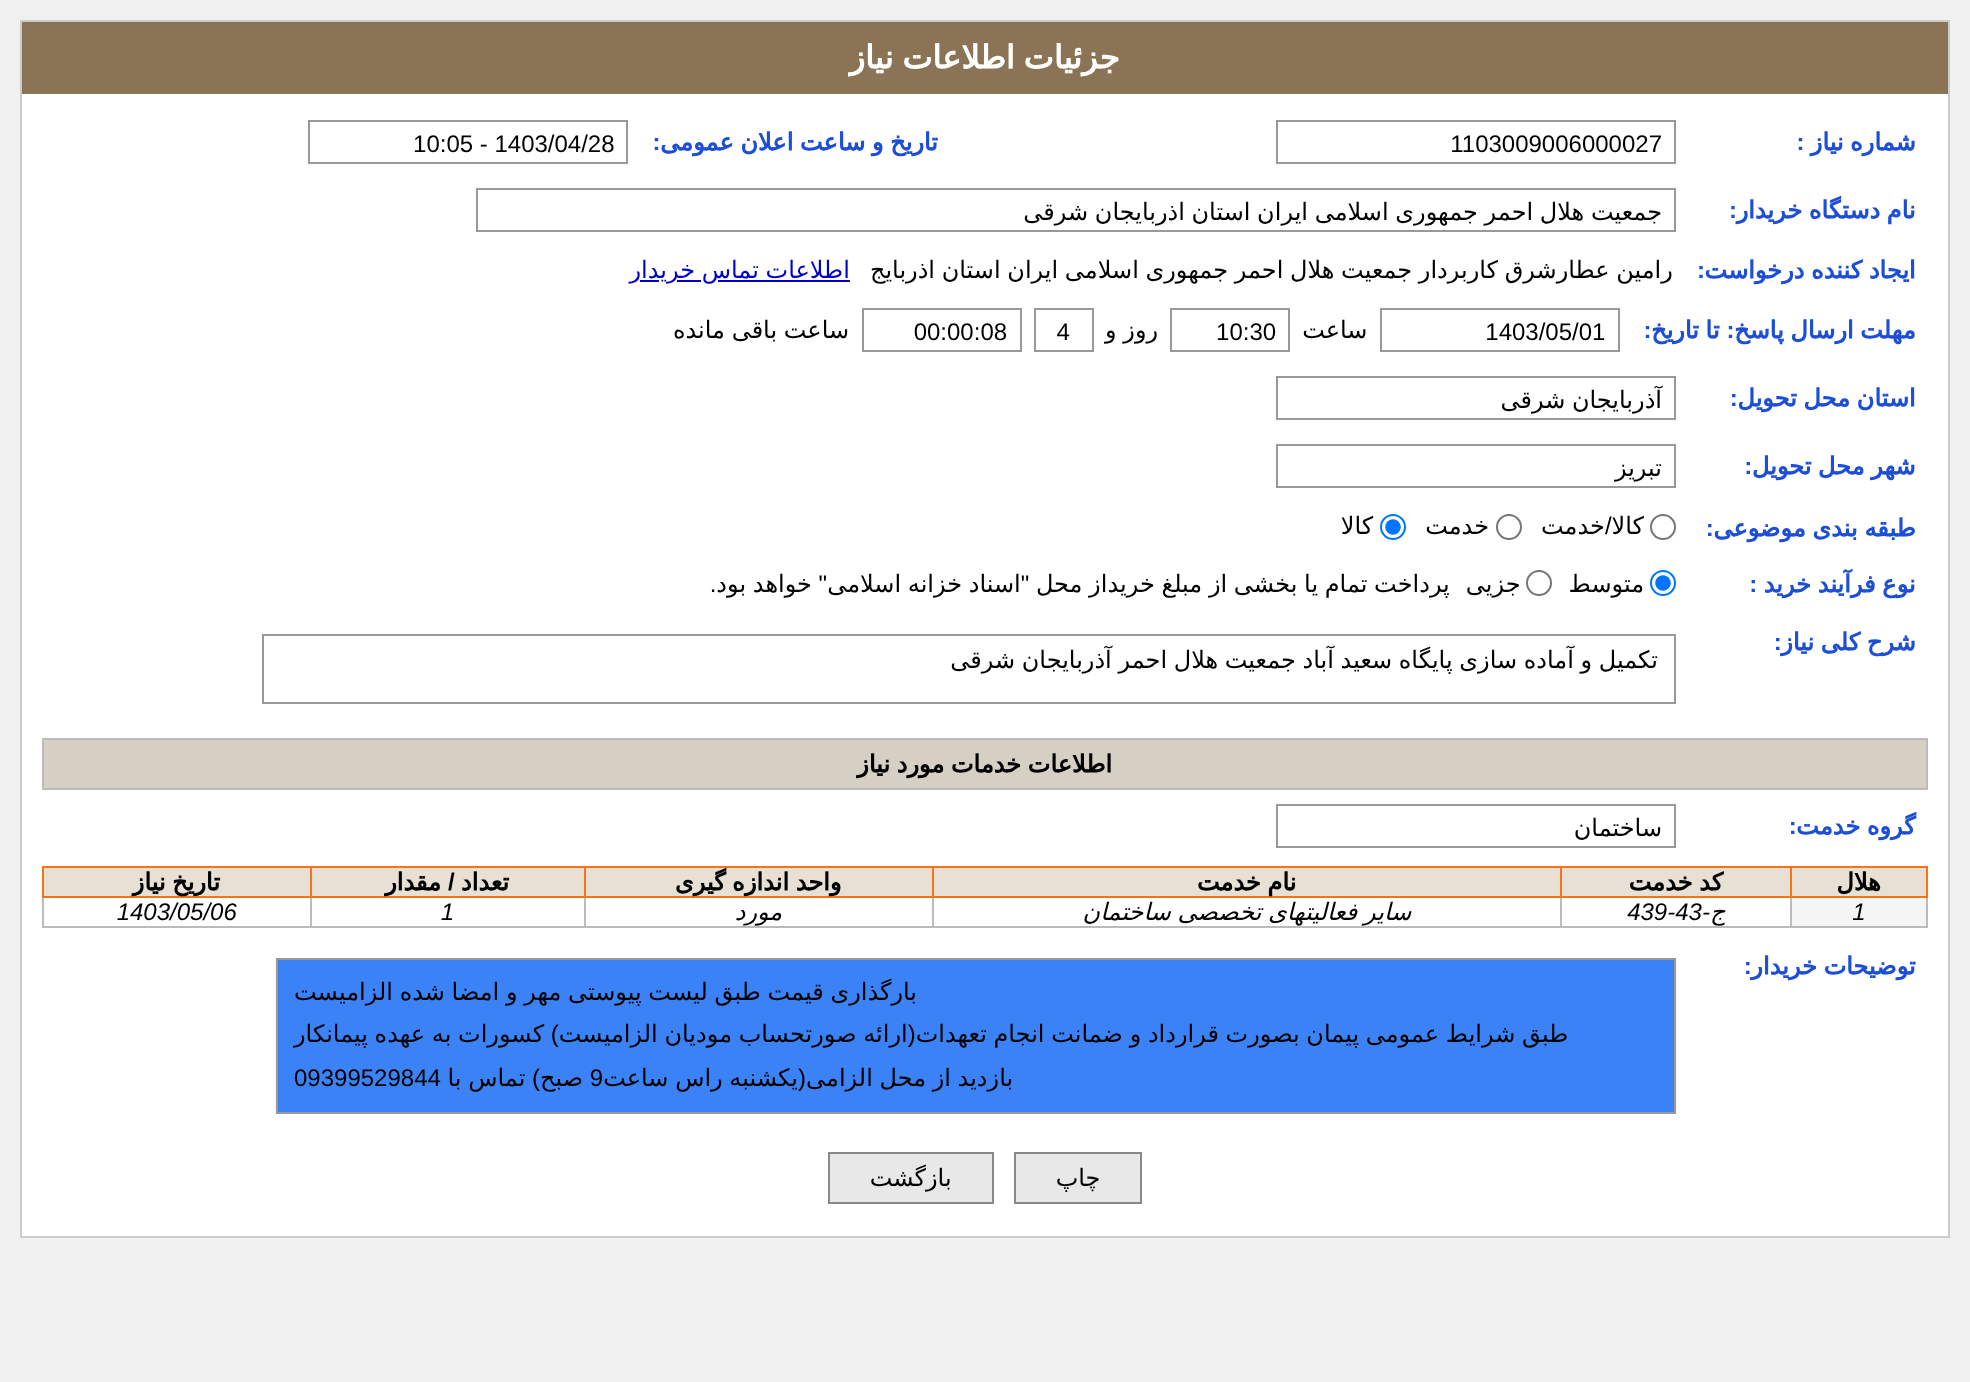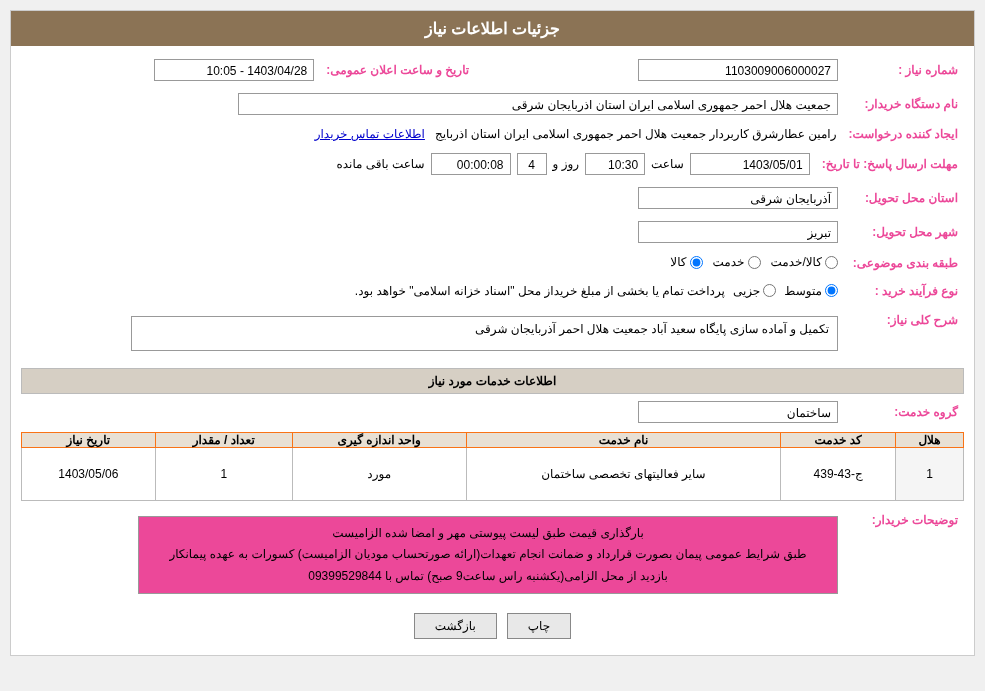--- a/index.html
+++ b/index.html
@@ -34,21 +34,21 @@
       width: 100%;
       border-collapse: collapse;
       margin-bottom: 6px;
     }
     .info-table td {
       padding: 3px 6px;
       vertical-align: middle;
     }
     .label-cell {
       text-align: right;
-      color: #ec4899;
+      color: #1d4ed8;
       white-space: nowrap;
       width: 120px;
       font-weight: bold;
     }
     .value-cell {
       text-align: right;
     }
     .input-box {
       border: 1px solid #999;
       padding: 3px 6px;
@@ -111,32 +111,33 @@
     }
     .services-table th {
       background: #e8e0d4;
       border: 1px solid #f97316;
       padding: 0 8px;
       text-align: center;
       font-weight: bold;
     }
     .services-table td {
       border: 1px solid #bbb;
-      padding: 19px 8px;
+      padding: 0 8px;
       text-align: center;
+      font-style: italic;
     }
     .services-table td:first-child {
       background: #f5f5f5;
     }
     .buyer-notes {
       border: 1px solid #999;
       padding: 6px 8px;
       margin: 6px 0;
-      background: #ec4899;
-      text-align: center;
+      background: #3b82f6;
+      text-align: left;
       line-height: 1.8;
     }
     .button-row {
       display: flex;
       justify-content: center;
       gap: 10px;
       margin-top: 10px;
       margin-bottom: 6px;
     }
     .btn {

